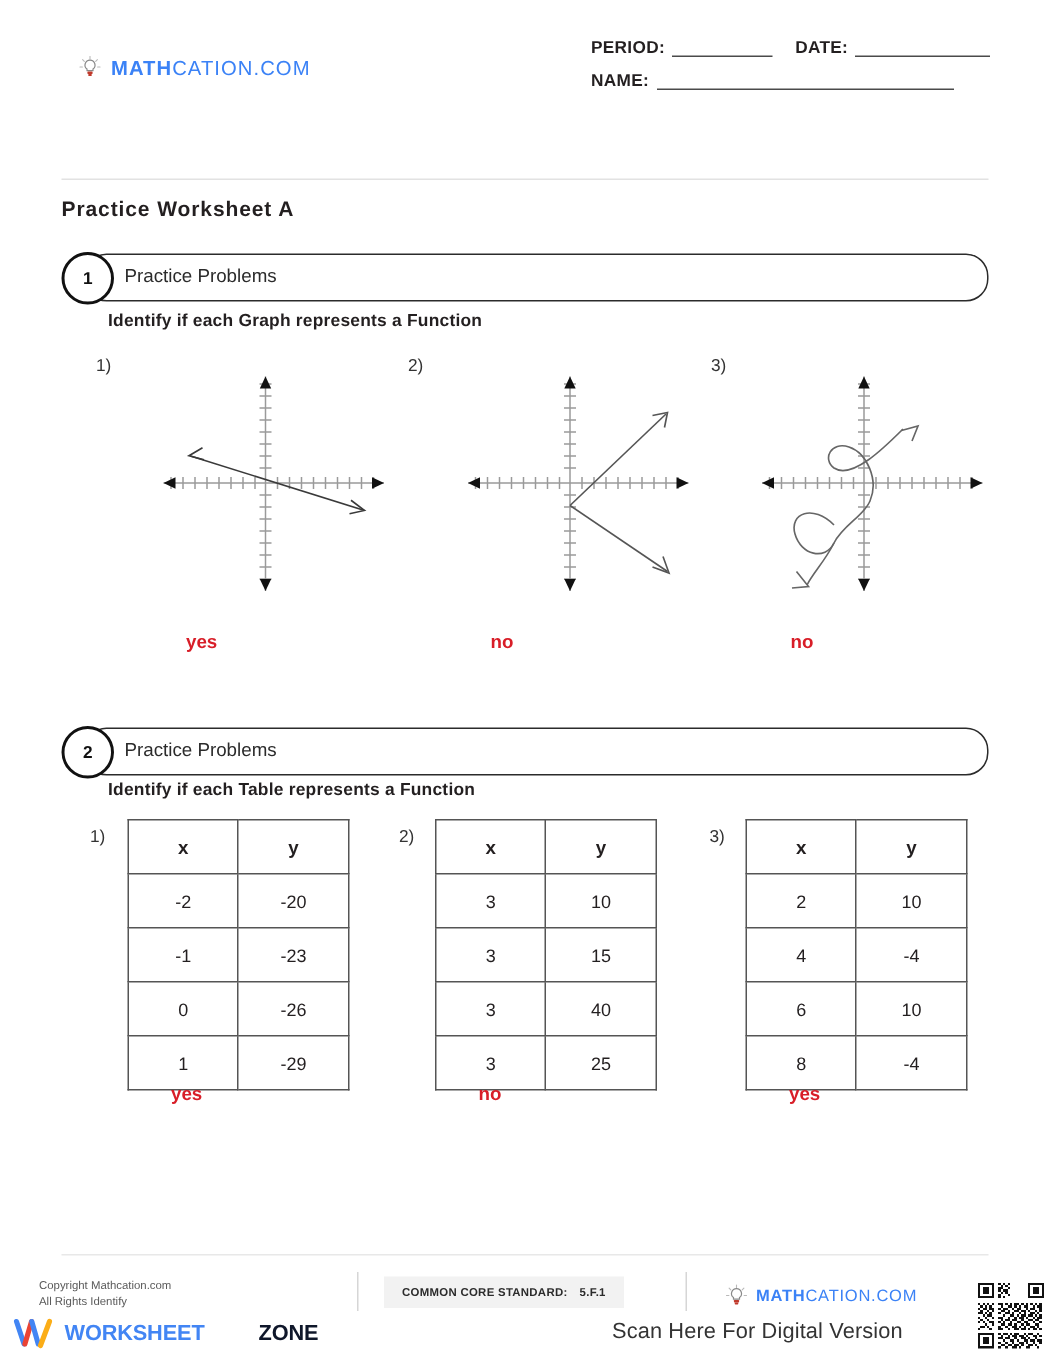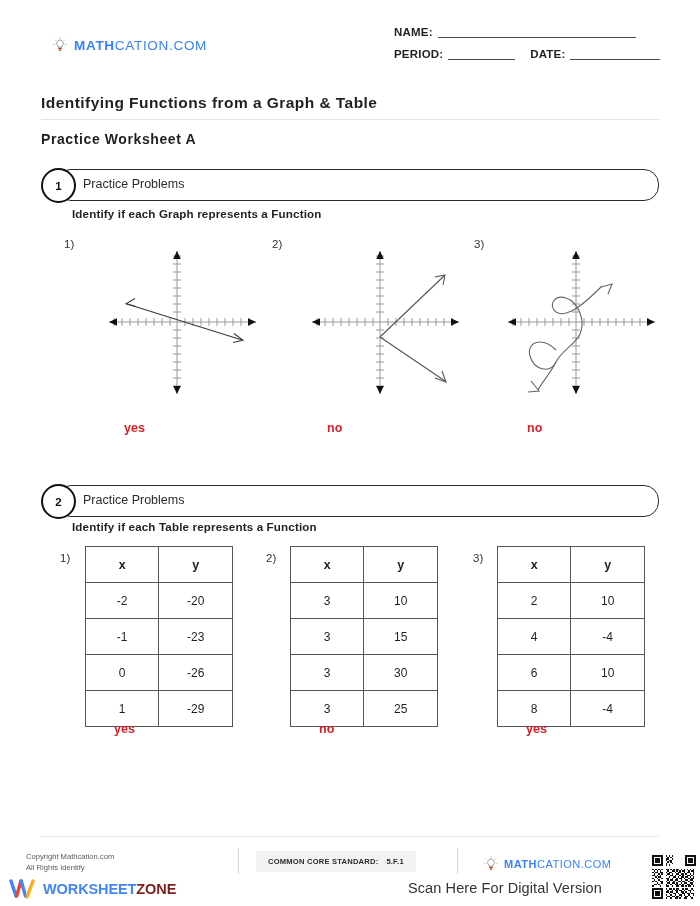--- a/index.html
+++ b/index.html
@@ -104,21 +104,21 @@
   }
   .foot-brand .brand-text{font-size:11px;letter-spacing:.5px;}
   .scan{
     position:absolute;left:408px;top:880px;
     font-size:14.5px;color:#333;letter-spacing:.1px;
   }
   .qr{position:absolute;left:652px;top:855px;width:44px;height:44px;}
   .wz{position:absolute;left:8px;top:878px;display:flex;align-items:center;gap:5px;}
   .wz-text{font-size:14.5px;font-weight:bold;letter-spacing:-.1px;}
   .wz-text .b{color:#4285f4;}
-  .wz-text .o{color:#7f1d1d;}
+  .wz-text .o{color:#0f172a;margin-left:36px;}
 </style>
 </head>
 <body>
 
 <div class="page">
 
   <div class="brand">
     <svg class="bulb" viewBox="0 0 24 24">
       <g stroke="#b9b9b9" stroke-width="1.1" stroke-linecap="round">
         <line x1="12" y1="1" x2="12" y2="3.4"></line>
@@ -129,33 +129,32 @@
       </g>
       <path d="M12 4.6a5 5 0 0 0-3 9v1.6h6v-1.6a5 5 0 0 0-3-9z" fill="none" stroke="#8a8a8a" stroke-width="1.2"></path>
       <rect x="9.4" y="16" width="5.2" height="2.4" rx=".6" fill="#c0392b"></rect>
       <rect x="10.2" y="18.6" width="3.6" height="2" rx=".8" fill="#c0392b"></rect>
     </svg>
     <div class="brand-text"><b>MATH</b><span>CATION.COM</span></div>
   </div>
 
   <div class="fields">
     <div class="field-row">
-      <span class="field-label">NAME:</span>
-      <span class="rule name"></span>
-    </div>
-    <div class="field-row">
       <span class="field-label">PERIOD:</span>
       <span class="rule period"></span>
       <span class="gap"></span>
       <span class="field-label">DATE:</span>
       <span class="rule date"></span>
     </div>
-  </div>
-
-  <div class="title">Identifying Functions from a Graph &amp; Table</div>
+    <div class="field-row">
+      <span class="field-label">NAME:</span>
+      <span class="rule name"></span>
+    </div>
+  </div>
+
   <div class="title-rule"></div>
   <div class="subtitle">Practice Worksheet A</div>
 
   <div class="section" style="top:169px;">
     <div class="bar"></div>
     <div class="num">1</div>
     <div class="label">Practice Problems</div>
   </div>
   <div class="directions" style="top:207px;">Identify if each Graph represents a Function</div>
 
@@ -382,21 +381,21 @@
     <tr>
       <td>3</td>
       <td>10</td>
     </tr>
     <tr>
       <td>3</td>
       <td>15</td>
     </tr>
     <tr>
       <td>3</td>
-      <td>30</td>
+      <td>40</td>
     </tr>
     <tr>
       <td>3</td>
       <td>25</td>
     </tr>
   </tbody>
     </table>
   <div class="answer" style="left:319px;top:722px;">no</div>
 
   <div class="prob-num" style="left:473px;top:552px;">3)</div>

